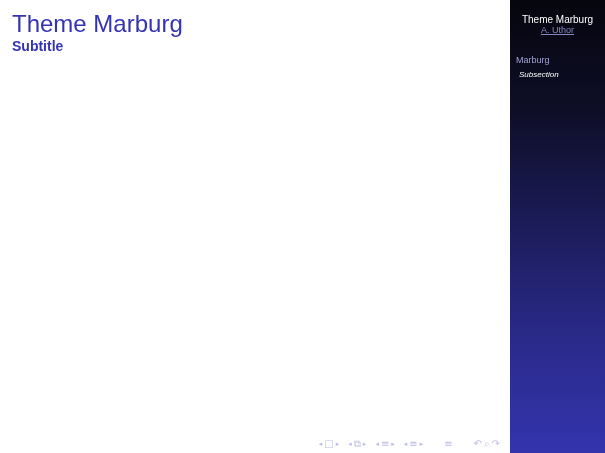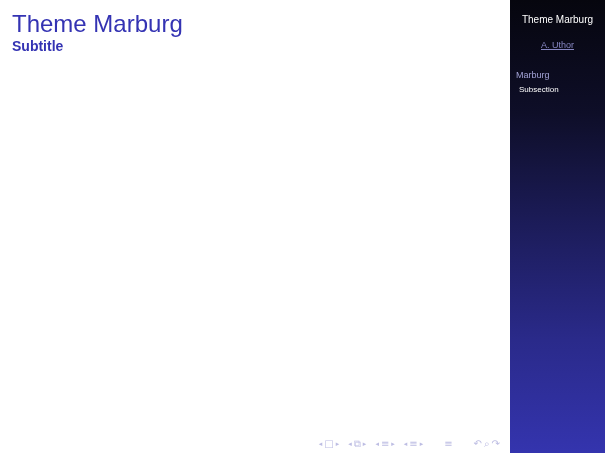--- a/index.html
+++ b/index.html
@@ -80,21 +80,20 @@
       var(--sidebar-bottom) 100%);
   }
   .sb-title {
     margin-top: 14px;
     text-align: center;
     color: #ffffff;
     font-size: 10px;
     line-height: 11px;
   }
   .sb-author {
-    margin-top: 15px;
     text-align: center;
     color: var(--author);
     font-size: 9px;
     line-height: 10px;
     text-decoration: underline;
   }
   .sb-section {
     margin-top: 20px;
     padding-left: 6px;
     color: var(--section);
@@ -102,20 +101,21 @@
     line-height: 10px;
     cursor: pointer;
   }
   .sb-subsection {
     margin-top: 5px;
     padding-left: 9px;
     color: #ffffff;
     font-size: 8px;
     line-height: 9px;
     cursor: pointer;
+    font-style: italic;
   }
 </style>
 </head>
 <body>
 
 <div class="slide">
 
   <div class="main">
 
     <div class="frametitle-block">

